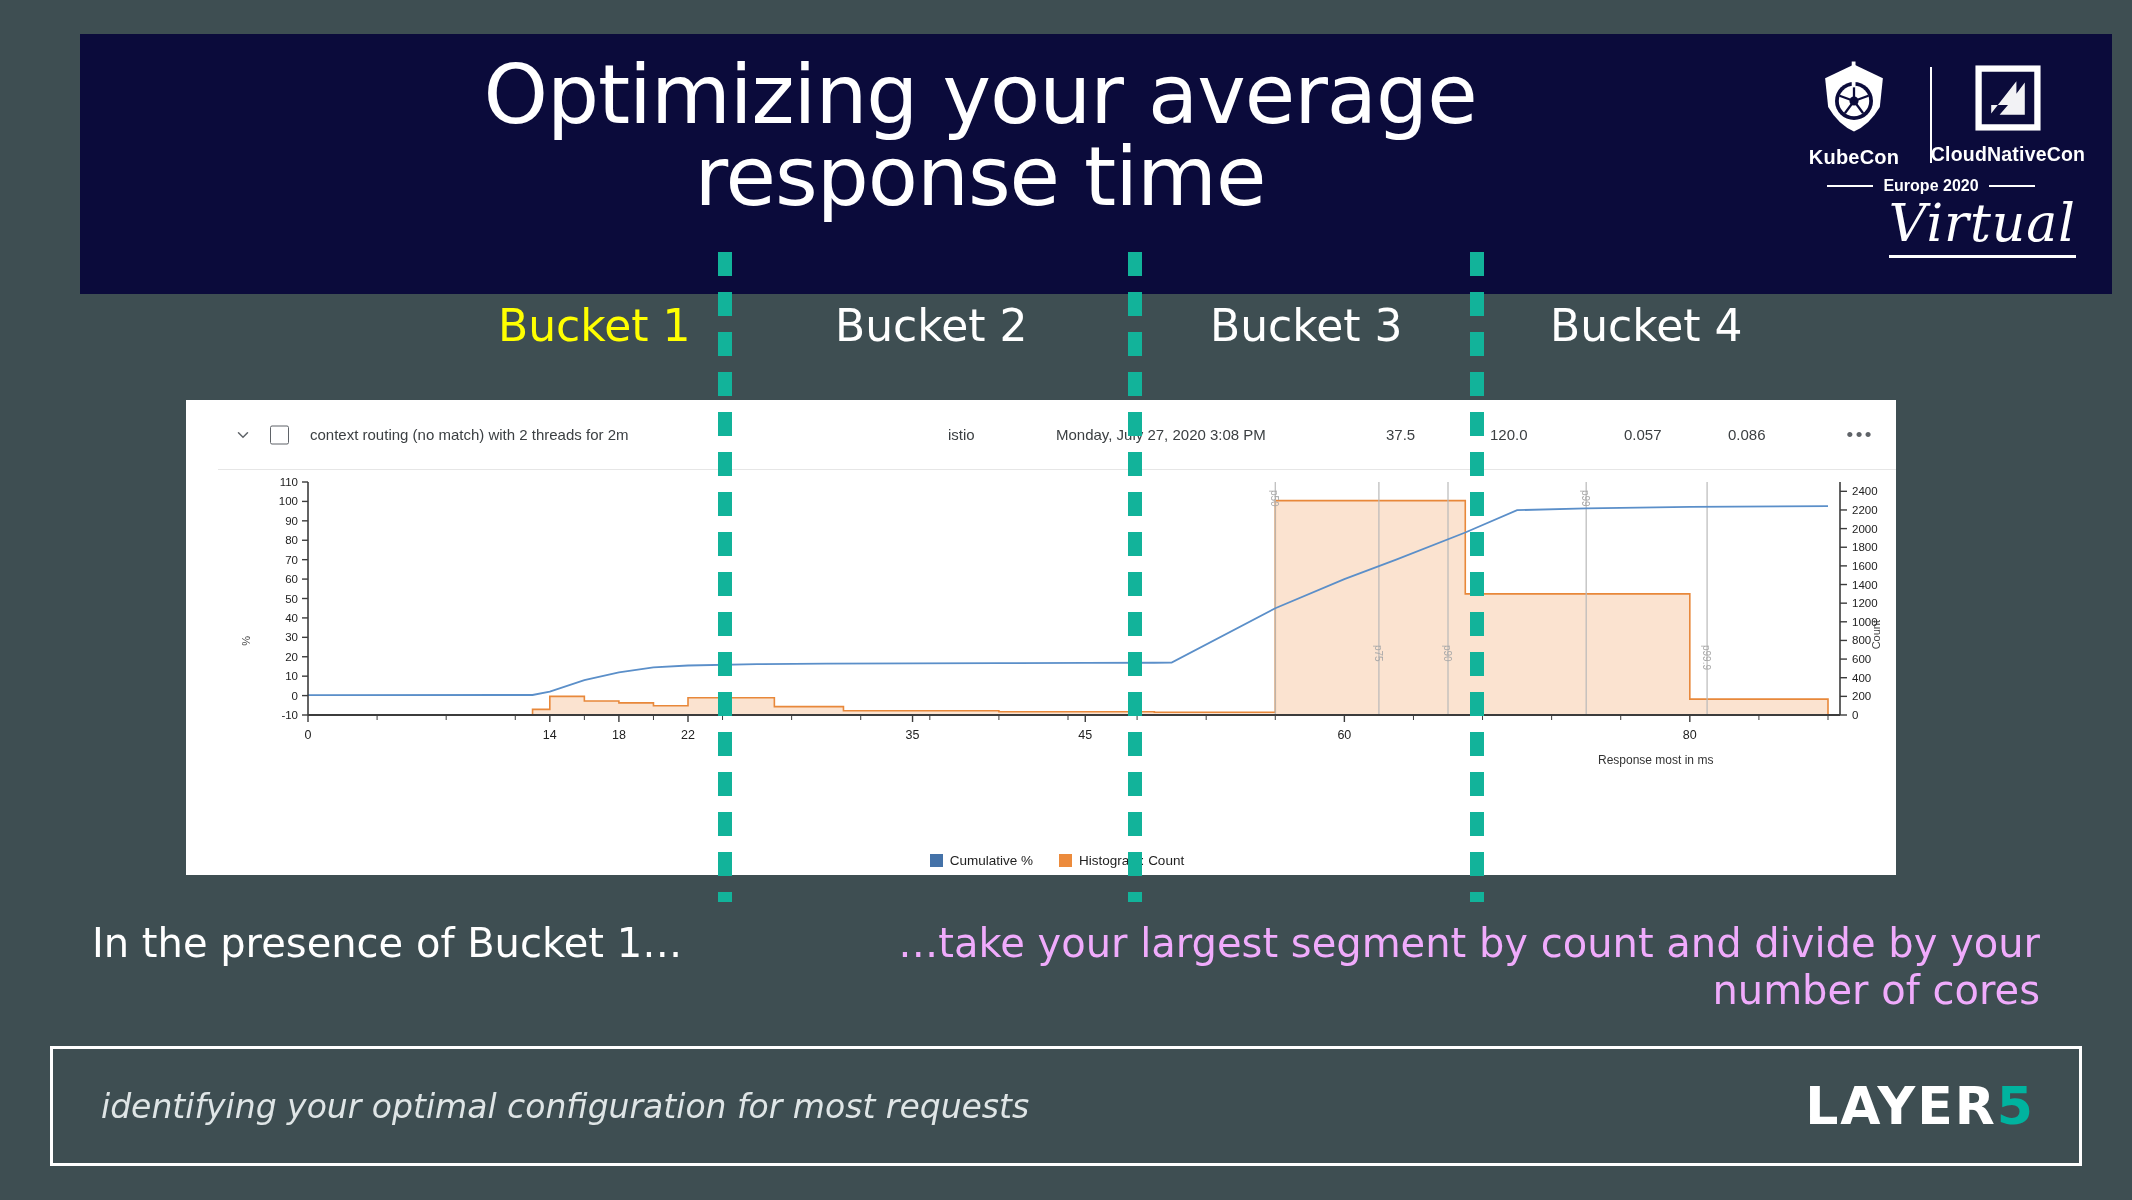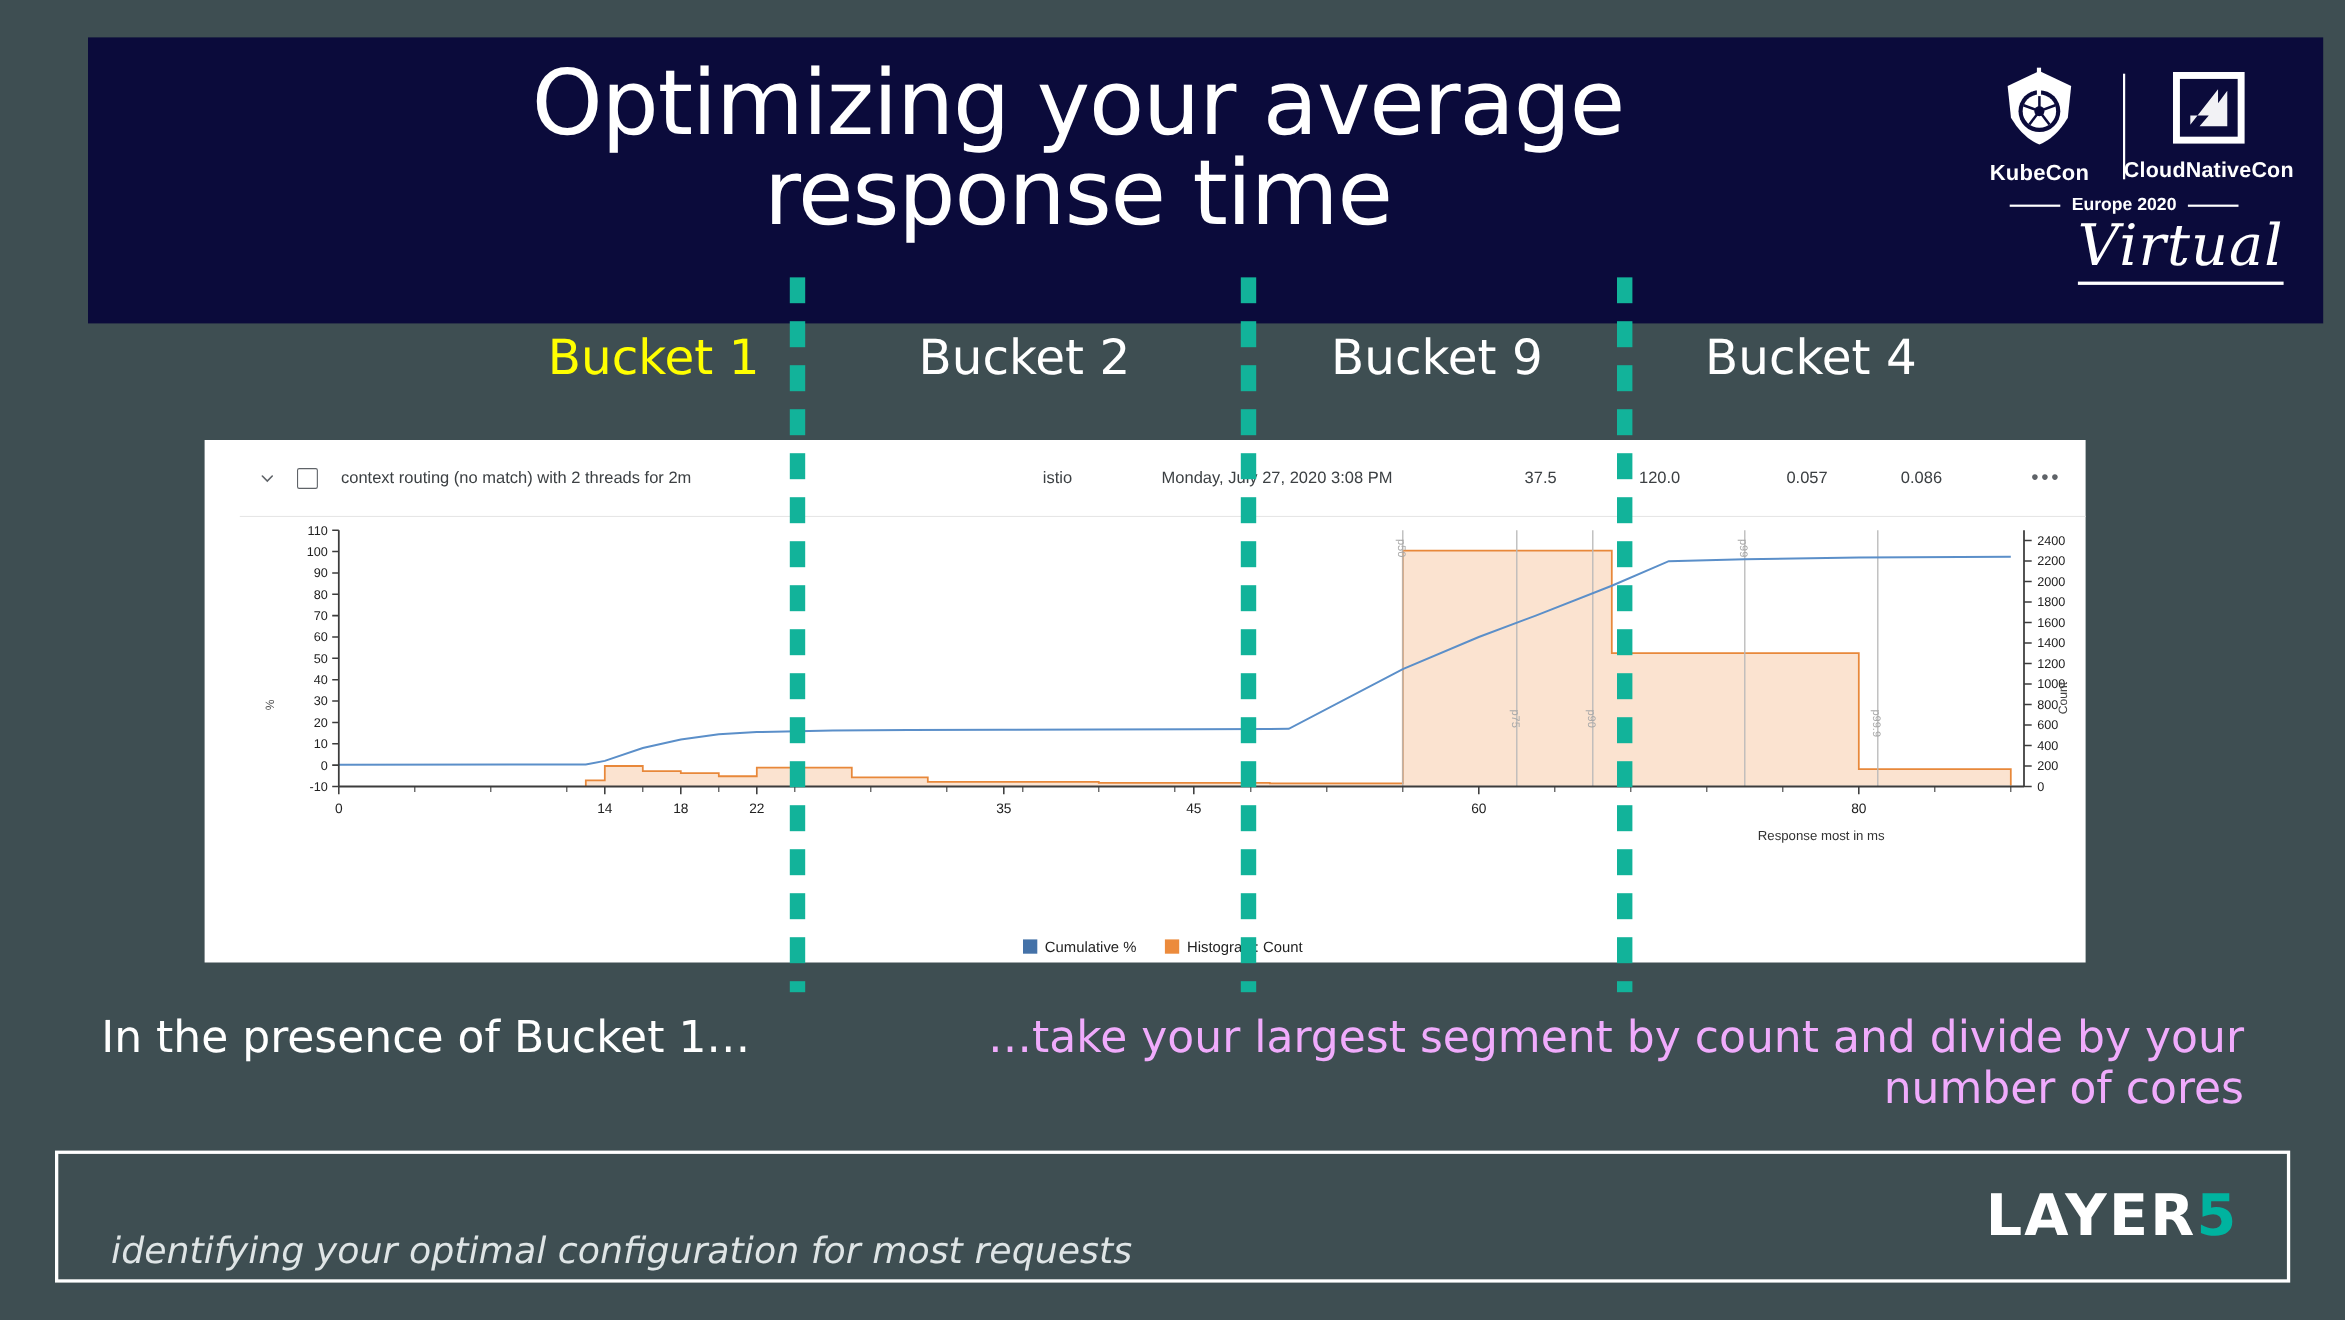--- a/index.html
+++ b/index.html
@@ -117,21 +117,20 @@
 
   
   .footer {
     position: absolute; left: 50px; top: 1046px; width: 2032px; height: 120px;
     border: 3px solid #ffffff;
   }
   .footer-text {
     position: absolute; left: 48px; top: 50%; transform: translateY(-50%);
     font-size: 33px; color: #dfe5e6; font-style: italic;
     font-family: "DejaVu Sans", sans-serif;
-    margin-top: 31px;
   }
   .l5 {
     position: absolute; right: 44px; top: 50%; transform: translateY(-50%);
     font-size: 52px; font-weight: bold; letter-spacing: 2px;
     font-family: "DejaVu Sans", sans-serif; color: #ffffff;
   }
   .l5 .five { color: #00b39f; }
 </style>
 </head>
 <body>
@@ -183,21 +182,21 @@
       </div>
       <div class="kc-virtual">
         <u>Virtual</u>
       </div>
     </div>
   </div>
 
   <div class="buckets">
     <div class="bucket-lbl hl" style="left:498px">Bucket 1</div>
     <div class="bucket-lbl" style="left:835px">Bucket 2</div>
-    <div class="bucket-lbl" style="left:1210px">Bucket 9</div>
+    <div class="bucket-lbl" style="left:1210px">Bucket 3</div>
     <div class="bucket-lbl" style="left:1550px">Bucket 4</div>
   </div>
 
   <div class="divider" style="left:718px"></div>
   <div class="divider" style="left:1128px"></div>
   <div class="divider" style="left:1470px"></div>
 
   <div class="card">
 
     <div class="card-header">

